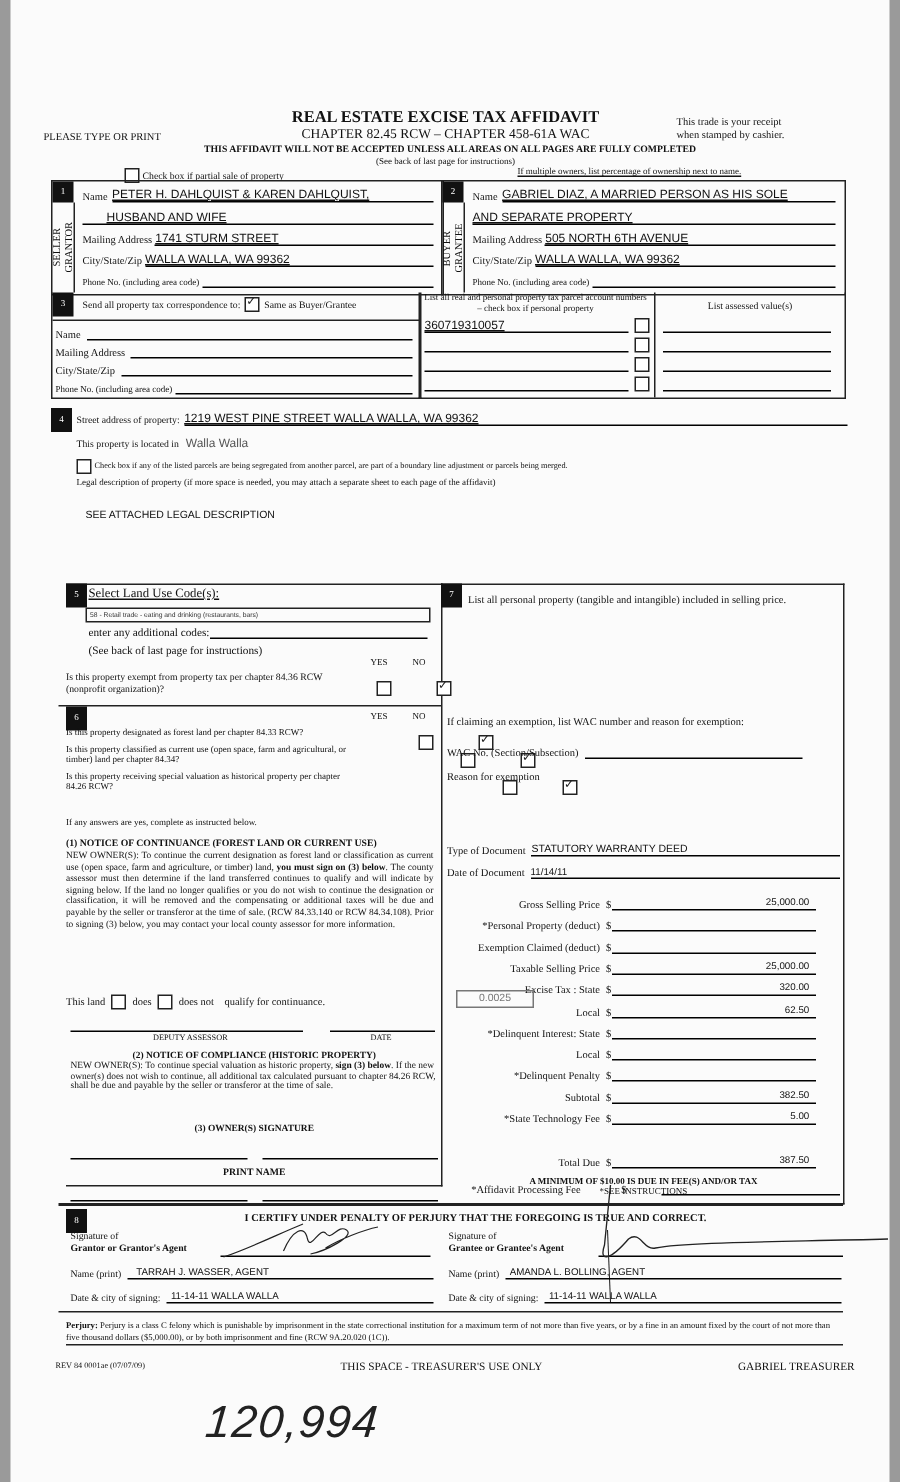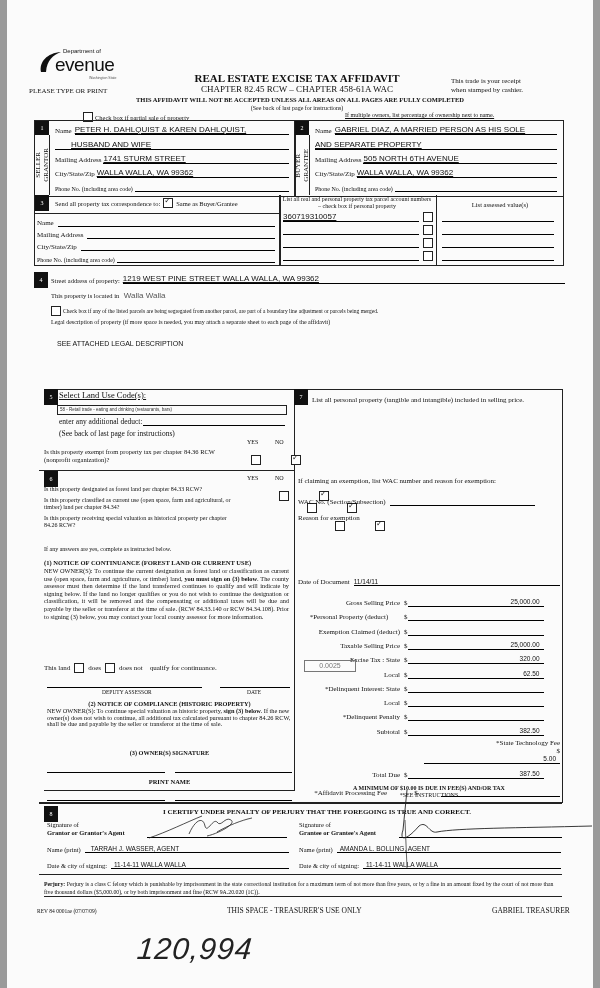--- a/index.html
+++ b/index.html
@@ -18,28 +18,20 @@
   .bold { font-weight:bold; }
   .row { position:absolute; display:flex; align-items:flex-end; }
   .vert { writing-mode:vertical-rl; transform:rotate(180deg); font-size:7px; text-align:center; line-height:8px; }
 </style>
 </head>
 <body>
 
 <div class="page">
 
   
-  <div class="abs" style="left:30px;top:46px;width:80px;height:40px;">
-    <svg width="28" height="24" viewBox="0 0 28 24" style="position:absolute;left:0;top:4px;">
-      <path d="M4 22 C2 12 10 3 24 2 C16 5 10 10 9 22 Z" fill="#111"></path>
-    </svg>
-    <span class="sans abs" style="left:26px;top:2px;font-size:6px;">Department of</span>
-    <span class="sans abs" style="left:18px;top:8px;font-size:19px;letter-spacing:-0.5px;">evenue</span>
-    <span class="sans abs" style="left:52px;top:30px;font-size:3.5px;color:#555;">Washington State</span>
-  </div>
   <div class="abs serif" style="left:22px;top:87px;font-size:7px;">PLEASE TYPE OR PRINT</div>
   <div class="abs serif bold" style="left:150px;top:72px;width:280px;text-align:center;font-size:11px;">REAL ESTATE EXCISE TAX AFFIDAVIT</div>
   <div class="abs serif" style="left:150px;top:84px;width:280px;text-align:center;font-size:9px;">CHAPTER 82.45 RCW – CHAPTER 458-61A WAC</div>
   <div class="abs serif" style="left:444px;top:77px;font-size:7px;">This trade is your receipt</div>
   <div class="abs serif" style="left:444px;top:86px;font-size:7px;">when stamped by cashier.</div>
   <div class="abs serif bold" style="left:20px;top:96px;width:546px;text-align:center;font-size:6.5px;">THIS AFFIDAVIT WILL NOT BE ACCEPTED UNLESS ALL AREAS ON ALL PAGES ARE FULLY COMPLETED</div>
   <div class="abs serif" style="left:200px;top:105px;width:180px;text-align:center;font-size:6px;">(See back of last page for instructions)</div>
   <div class="abs serif" style="left:76px;top:112px;font-size:6.5px;display:flex;align-items:center;gap:2px;">
     <span class="cb"></span>
     <span>Check box if partial sale of property</span>
@@ -171,21 +163,21 @@
   </div>
   <div class="abs serif" style="left:44px;top:319px;font-size:6px;">Legal description of property (if more space is needed, you may attach a separate sheet to each page of the affidavit)</div>
   <div class="abs sans" style="left:50px;top:340px;font-size:7px;">SEE ATTACHED LEGAL DESCRIPTION</div>
 
   
   <div class="abs box" style="left:37px;top:389px;width:250px;height:400px;border-left:none;"></div>
   <span class="num abs" style="left:37px;top:389px;height:16px;line-height:16px;">5</span>
   <div class="abs serif" style="left:52px;top:390px;font-size:8.5px;text-decoration:underline;">Select Land Use Code(s):</div>
   <div class="abs sans box" style="left:50px;top:405px;width:226px;height:8px;font-size:4.5px;line-height:8px;padding-left:2px;color:#333;">58 - Retail trade - eating and drinking (restaurants, bars)</div>
   <div class="row serif" style="left:52px;top:416px;width:226px;height:10px;">
-    <span style="font-size:7.5px;">enter any additional deduct:</span>
+    <span style="font-size:7.5px;">enter any additional codes:</span>
     <span class="uline" style="flex:1;height:7px;"></span>
   </div>
   <div class="abs serif" style="left:52px;top:429px;font-size:7.5px;">(See back of last page for instructions)</div>
   <div class="abs serif" style="left:240px;top:439px;font-size:6px;">YES</div>
   <div class="abs serif" style="left:268px;top:439px;font-size:6px;">NO</div>
   <div class="abs serif" style="left:37px;top:448px;width:190px;font-size:6.5px;line-height:8px;">Is this property exempt from property tax per chapter 84.36 RCW (nonprofit organization)?</div>
   <span class="cb abs" style="left:244px;top:450px;"></span>
   <span class="cb abs checked" style="left:270px;top:450px;"></span>
 
   
@@ -232,33 +224,37 @@
   <div class="abs box" style="left:287px;top:389px;width:268px;height:412px;border-left:none;"></div>
   <span class="num abs" style="left:287px;top:389px;height:16px;line-height:16px;">7</span>
   <div class="abs serif" style="left:305px;top:394px;width:240px;font-size:7px;line-height:12px;">List all personal property (tangible and intangible) included in selling price.</div>
   <div class="abs serif" style="left:291px;top:477px;font-size:7px;">If claiming an exemption, list WAC number and reason for exemption:</div>
   <div class="row serif" style="left:291px;top:496px;width:260px;height:10px;">
     <span style="font-size:7px;">WAC No. (Section/Subsection)</span>
     <span class="uline" style="width:145px;margin-left:4px;height:7px;"></span>
   </div>
   <div class="abs serif" style="left:291px;top:514px;font-size:7px;">Reason for exemption</div>
 
+  <div class="row serif" style="left:291px;top:560px;width:262px;height:11px;">
+    <span style="font-size:7px;">Type of Document</span>
+    <span class="fill uline" style="flex:1;margin-left:4px;font-size:7px;">STATUTORY WARRANTY DEED</span>
+  </div>
   <div class="row serif" style="left:291px;top:575px;width:262px;height:11px;">
     <span style="font-size:7px;">Date of Document</span>
     <span class="fill uline" style="flex:1;margin-left:4px;font-size:6.5px;">11/14/11</span>
   </div>
 
   <div id="amounts">
       <div class="row serif" style="left: 291px; top: 596px; width: 262px; height: 11px;">
         <span style="width: 102px; text-align: right; font-size: 7px;">Gross Selling Price</span>
         <span style="font-size: 7px; margin-left: 4px;">$</span>
         <span class="fill uline" style="width: 132px; text-align: right; font-size: 6.5px; padding-right: 4px; min-height: 8px;">25,000.00</span>
       </div>
       <div class="row serif" style="left: 291px; top: 610.3px; width: 262px; height: 11px;">
-        <span style="width: 102px; text-align: center; font-size: 7px;">*Personal Property (deduct)</span>
+        <span style="width: 102px; text-align: right; font-size: 7px;">*Personal Property (deduct)</span>
         <span style="font-size: 7px; margin-left: 4px;">$</span>
         <span class="fill uline" style="width: 132px; text-align: right; font-size: 6.5px; padding-right: 4px; min-height: 8px;"></span>
       </div>
       <div class="row serif" style="left: 291px; top: 624.6px; width: 262px; height: 11px;">
         <span style="width: 102px; text-align: right; font-size: 7px;">Exemption Claimed (deduct)</span>
         <span style="font-size: 7px; margin-left: 4px;">$</span>
         <span class="fill uline" style="width: 132px; text-align: right; font-size: 6.5px; padding-right: 4px; min-height: 8px;"></span>
       </div>
       <div class="row serif" style="left: 291px; top: 638.9px; width: 262px; height: 11px;">
         <span style="width: 102px; text-align: right; font-size: 7px;">Taxable Selling Price</span>
@@ -288,21 +284,21 @@
       <div class="row serif" style="left: 291px; top: 710.4px; width: 262px; height: 11px;">
         <span style="width: 102px; text-align: right; font-size: 7px;">*Delinquent Penalty</span>
         <span style="font-size: 7px; margin-left: 4px;">$</span>
         <span class="fill uline" style="width: 132px; text-align: right; font-size: 6.5px; padding-right: 4px; min-height: 8px;"></span>
       </div>
       <div class="row serif" style="left: 291px; top: 724.7px; width: 262px; height: 11px;">
         <span style="width: 102px; text-align: right; font-size: 7px;">Subtotal</span>
         <span style="font-size: 7px; margin-left: 4px;">$</span>
         <span class="fill uline" style="width: 132px; text-align: right; font-size: 6.5px; padding-right: 4px; min-height: 8px;">382.50</span>
       </div>
-      <div class="row serif" style="left: 291px; top: 739px; width: 262px; height: 11px; flex-direction: column;">
+      <div class="row serif" style="left: 291px; top: 739px; width: 262px; height: 11px;">
         <span style="width: 102px; text-align: right; font-size: 7px;">*State Technology Fee</span>
         <span style="font-size: 7px; margin-left: 4px;">$</span>
         <span class="fill uline" style="width: 132px; text-align: right; font-size: 6.5px; padding-right: 4px; min-height: 8px;">5.00</span>
       </div>
       <div class="row serif" style="left: 291px; top: 786px; width: 262px; height: 11px; gap: 23px;">
         <span style="width: 102px; text-align: right; font-size: 7px;">*Affidavit Processing Fee</span>
         <span style="font-size: 7px; margin-left: 4px;">$</span>
         <span class="fill uline" style="width: 132px; text-align: right; font-size: 6.5px; padding-right: 4px; min-height: 8px;"></span>
       </div>
       <div class="row serif" style="left: 291px; top: 767.6px; width: 262px; height: 11px;">

